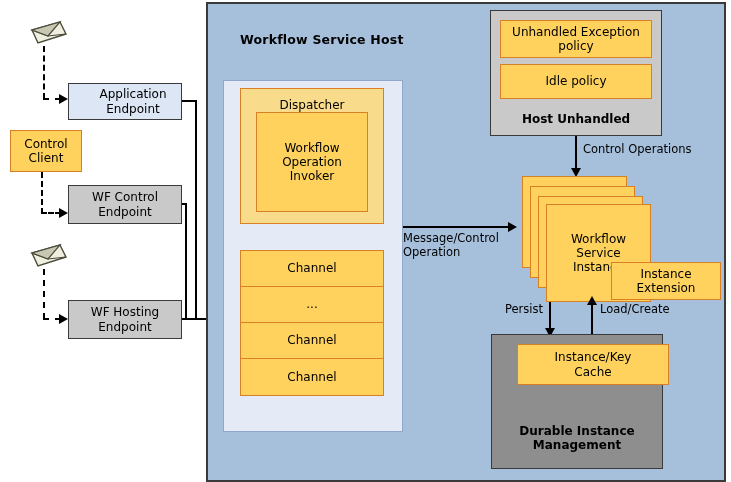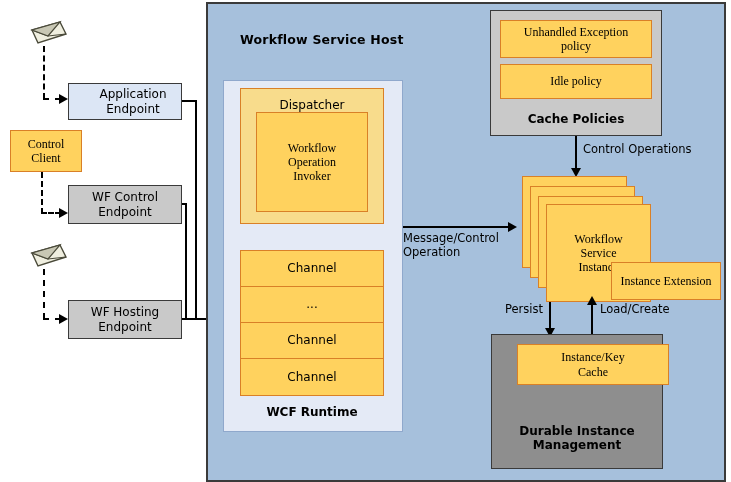--- a/index.html
+++ b/index.html
@@ -49,21 +49,20 @@
     position: absolute;
     font-weight: bold;
     font-size: 12px;
     text-align: center;
   }
   
   .orange {
     background: #ffd25e;
     border: 1px solid #d98027;
     font-size: 12px;
-    font-family: Liberation Serif, serif;
   }
   .orange-light {
     background: #f8dc8c;
     border: 1px solid #d98027;
     font-size: 12px;
   }
   
   .grey {
     background: #c9c9c9;
     border: 1px solid #3a3a3a;
@@ -194,35 +193,34 @@
 
   <div class="line" style="left:182px; top:318px; width:33px; height:2px;"></div>
   <div class="arrow-r" style="left:212px; top:314px;"></div>
 
   <div class="host-container" style="position:absolute; left:206px; top:2px; width:516px; height:476px;"></div>
 
   <div class="host-title" style="left:240px; top:32px;">Workflow Service Host</div>
 
   <div class="wcf-panel" style="position:absolute; left:223px; top:80px; width:178px; height:350px;"></div>
 
-  <div class="wcf-title" style="left:223px; top:405px; width:178px;">WCF Runtime</div>
 
   <div class="box orange-light" style="left:240px; top:88px; width:144px; height:136px; align-items:flex-start; padding-top:9px;">Dispatcher</div>
 
   <div class="box orange" style="left:256px; top:112px; width:112px; height:100px;">Workflow
 Operation
 Invoker</div>
 
   <div class="box channel" style="left:240px; top:250px; width:144px; height:36px;">Channel</div>
   <div class="box channel" style="left:240px; top:286px; width:144px; height:36px;">...</div>
   <div class="box channel" style="left:240px; top:322px; width:144px; height:36px;">Channel</div>
   <div class="box channel last" style="left:240px; top:358px; width:144px; height:38px;">Channel</div>
 
   <div class="box grey" style="left:490px; top:10px; width:172px; height:126px;">
-    <span class="grey-title" style="top:101px;">Cache Policies</span>
+    <span class="grey-title" style="top:101px;">Host Unhandled</span>
   </div>
   <div class="box orange" style="left:500px; top:20px; width:152px; height:38px;">Unhandled Exception
 policy</div>
   <div class="box orange" style="left:500px; top:64px; width:152px; height:35px;">Idle policy</div>
 
   <div class="line" style="left:575px; top:136px; width:2px; height:36px;"></div>
   <div class="arrow-d" style="left:571px; top:168px;"></div>
   <div class="label" style="left:583px; top:143px;">Control Operations</div>
 
   <div class="box orange" style="left:522px; top:176px; width:105px; height:92px;"></div>

